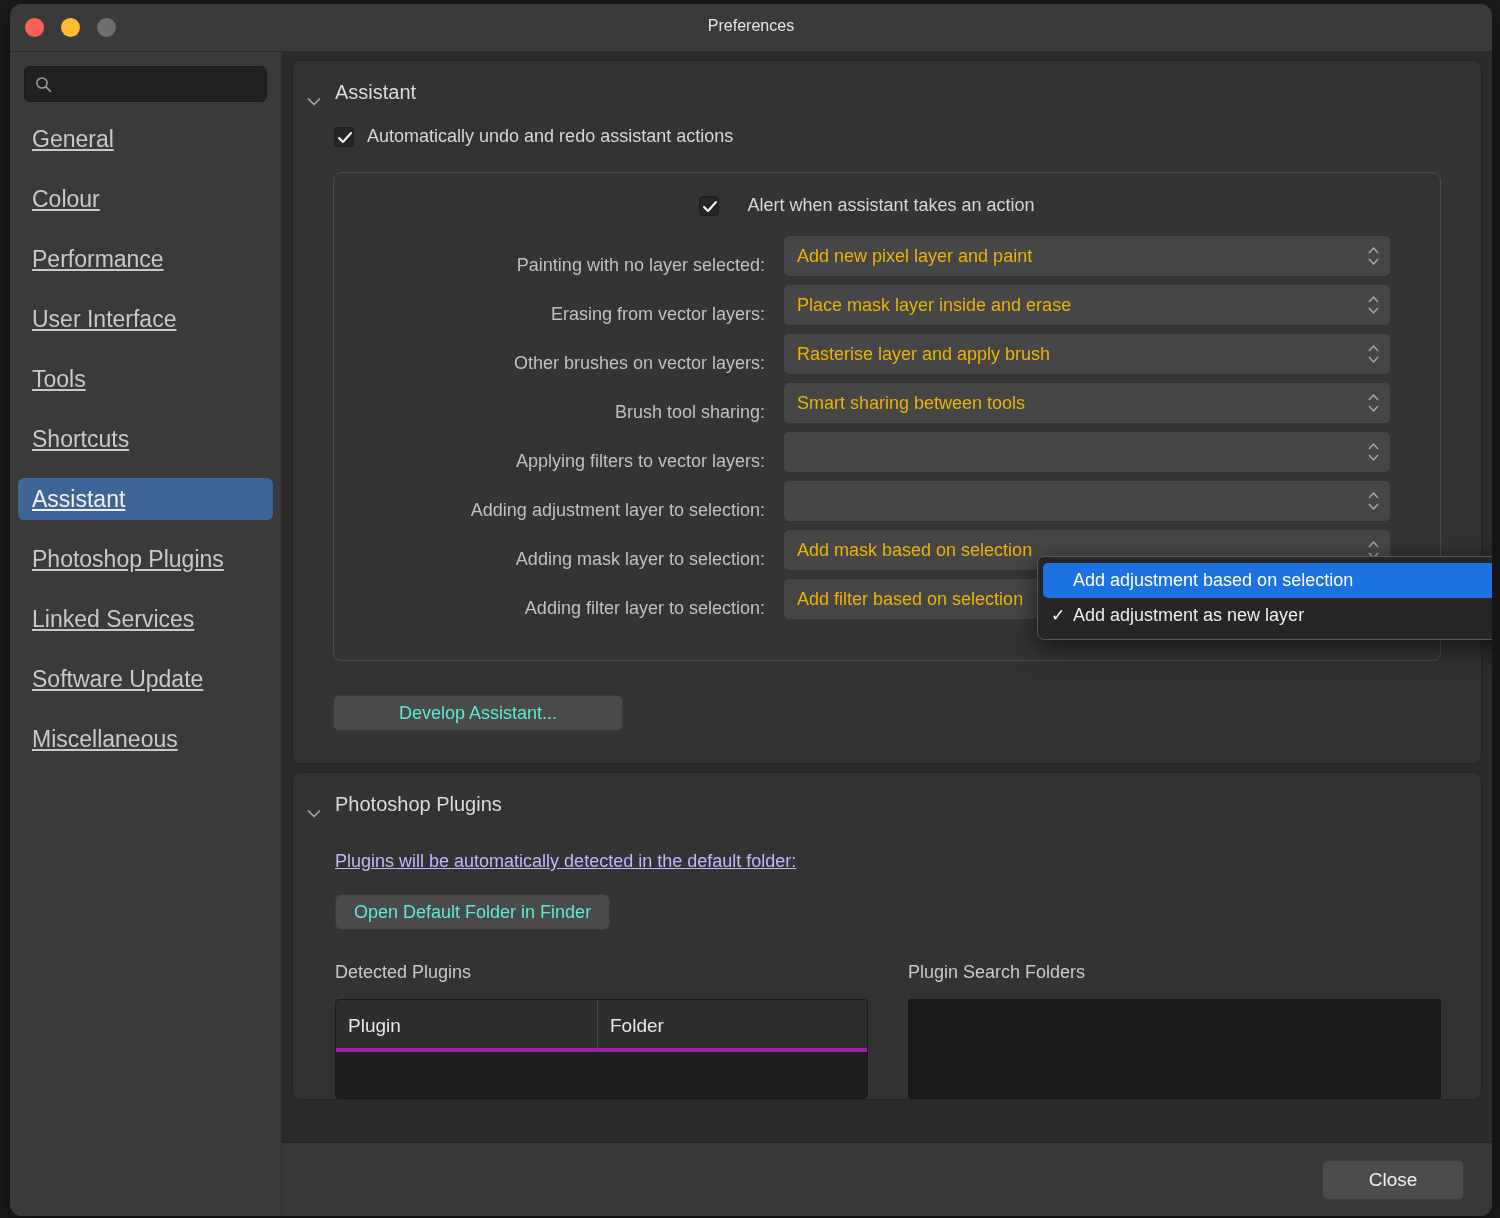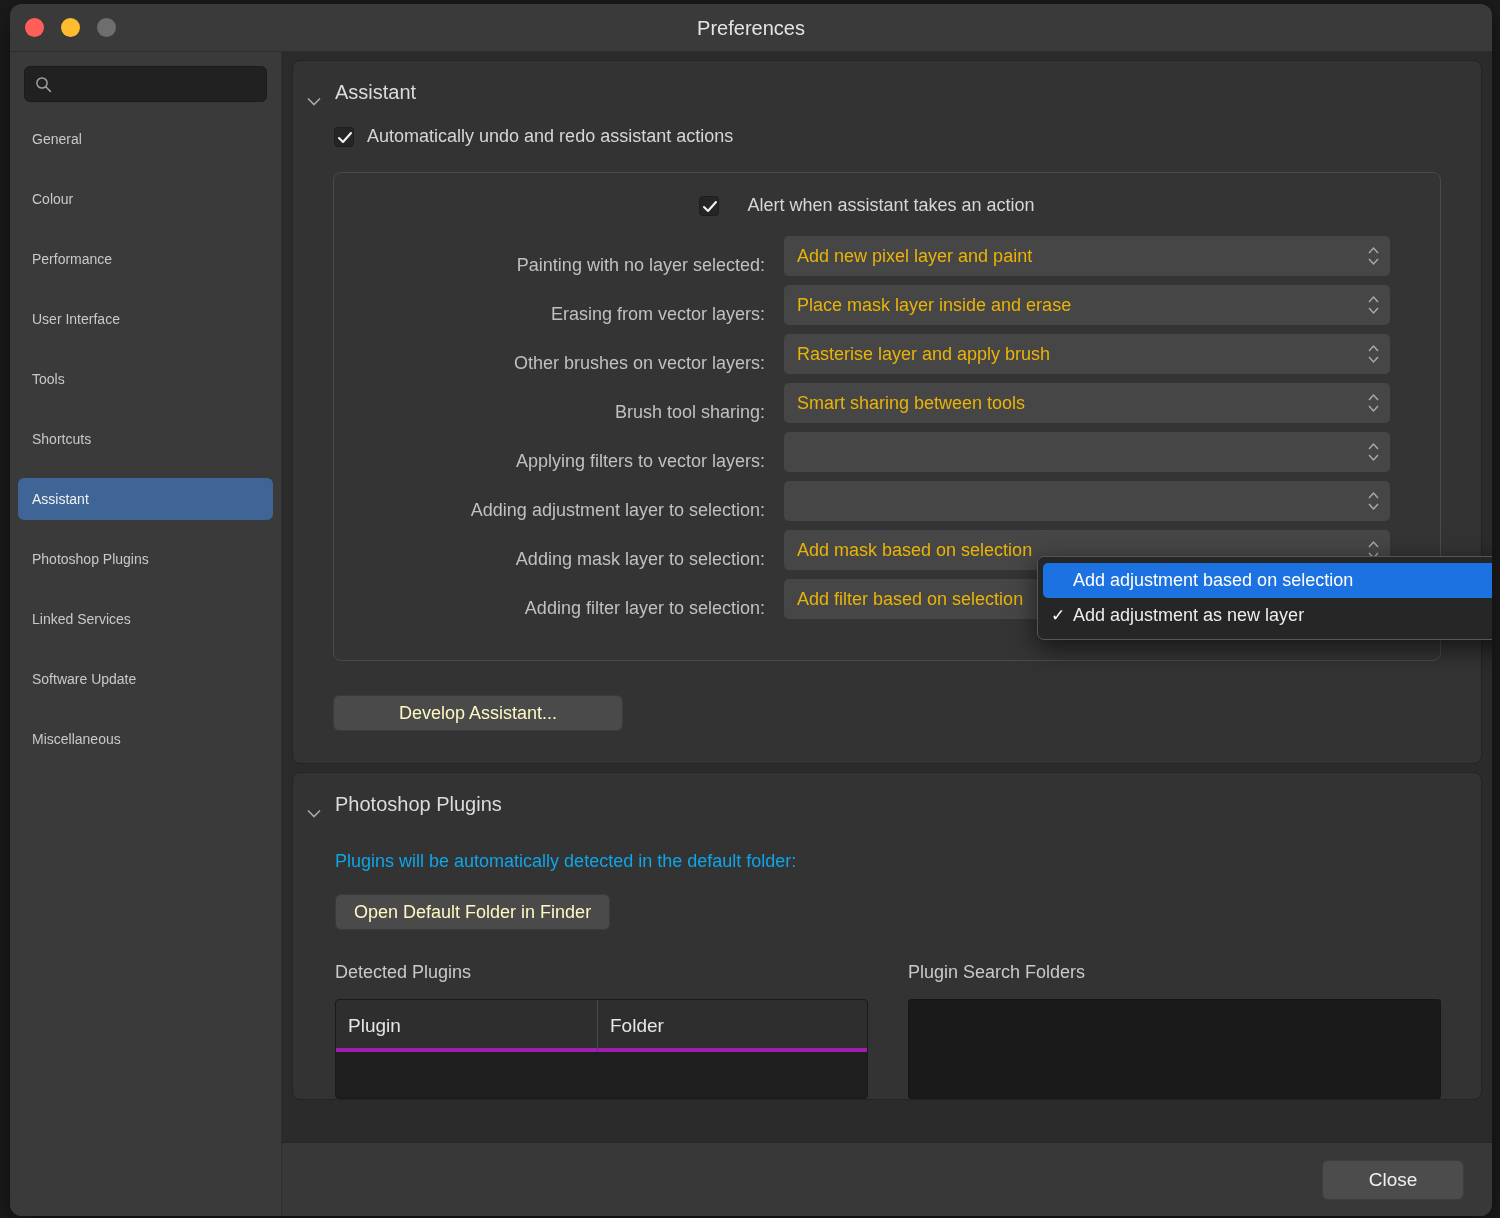--- a/index.html
+++ b/index.html
@@ -41,21 +41,21 @@
   }
   .dot { width: 19px; height: 19px; border-radius: 50%; }
   .dot.red    { background: #ff5f57; }
   .dot.yellow { background: #febc2e; }
   .dot.grey   { background: #6e6e6e; }
 
   .title {
     position: absolute;
     left: 0; right: 0; top: 13px;
     text-align: center;
-    font-size: 20px;
+    font-size: 16px;
     color: #e4e4e4;
   }
 
   
   .body {
     position: absolute;
     top: 48px; left: 0; right: 0; bottom: 0;
     display: flex;
   }
 
@@ -91,24 +91,25 @@
   .search-input::placeholder { color: #7b7b7b; }
 
   .nav { padding: 0 8px; }
   .nav-item {
     height: 42px;
     display: flex;
     align-items: center;
     padding: 0 14px;
     border-radius: 6px;
     color: #c9c9c9;
-    font-size: 14px;
+    font-size: 23px;
     margin-bottom: 18px;
     cursor: default;
     white-space: nowrap;
+    text-decoration: underline;
   }
   .nav-item.selected {
     background: #3e6595;
     color: #f2f2f2;
   }
 
   
   .content {
     flex: 1;
     position: relative;
@@ -246,31 +247,32 @@
   
   .btn {
     display: inline-flex;
     align-items: center;
     justify-content: center;
     height: 36px;
     padding: 0 18px;
     background: #4a4a4a;
     border: 1px solid #3b3b3b;
     border-radius: 6px;
-    color: #fef9c3;
+    color: #5eead4;
     font-size: 18px;
     cursor: default;
     font-family: "Liberation Sans", sans-serif;
   }
   .develop-btn { margin: 34px 0 32px 40px; width: 290px; }
 
   .plugins-text {
     margin: 35px 0 0 42px;
     font-size: 18px;
-    color: #0ea5e9;
+    color: #c4b5fd;
+    text-decoration: underline;
   }
   .open-folder-btn { margin: 22px 0 0 42px; }
 
   .table-area {
     display: flex;
     margin: 32px 40px 0 42px;
     gap: 40px;
     align-items: flex-end;
   }
   .col { flex: 1; }

